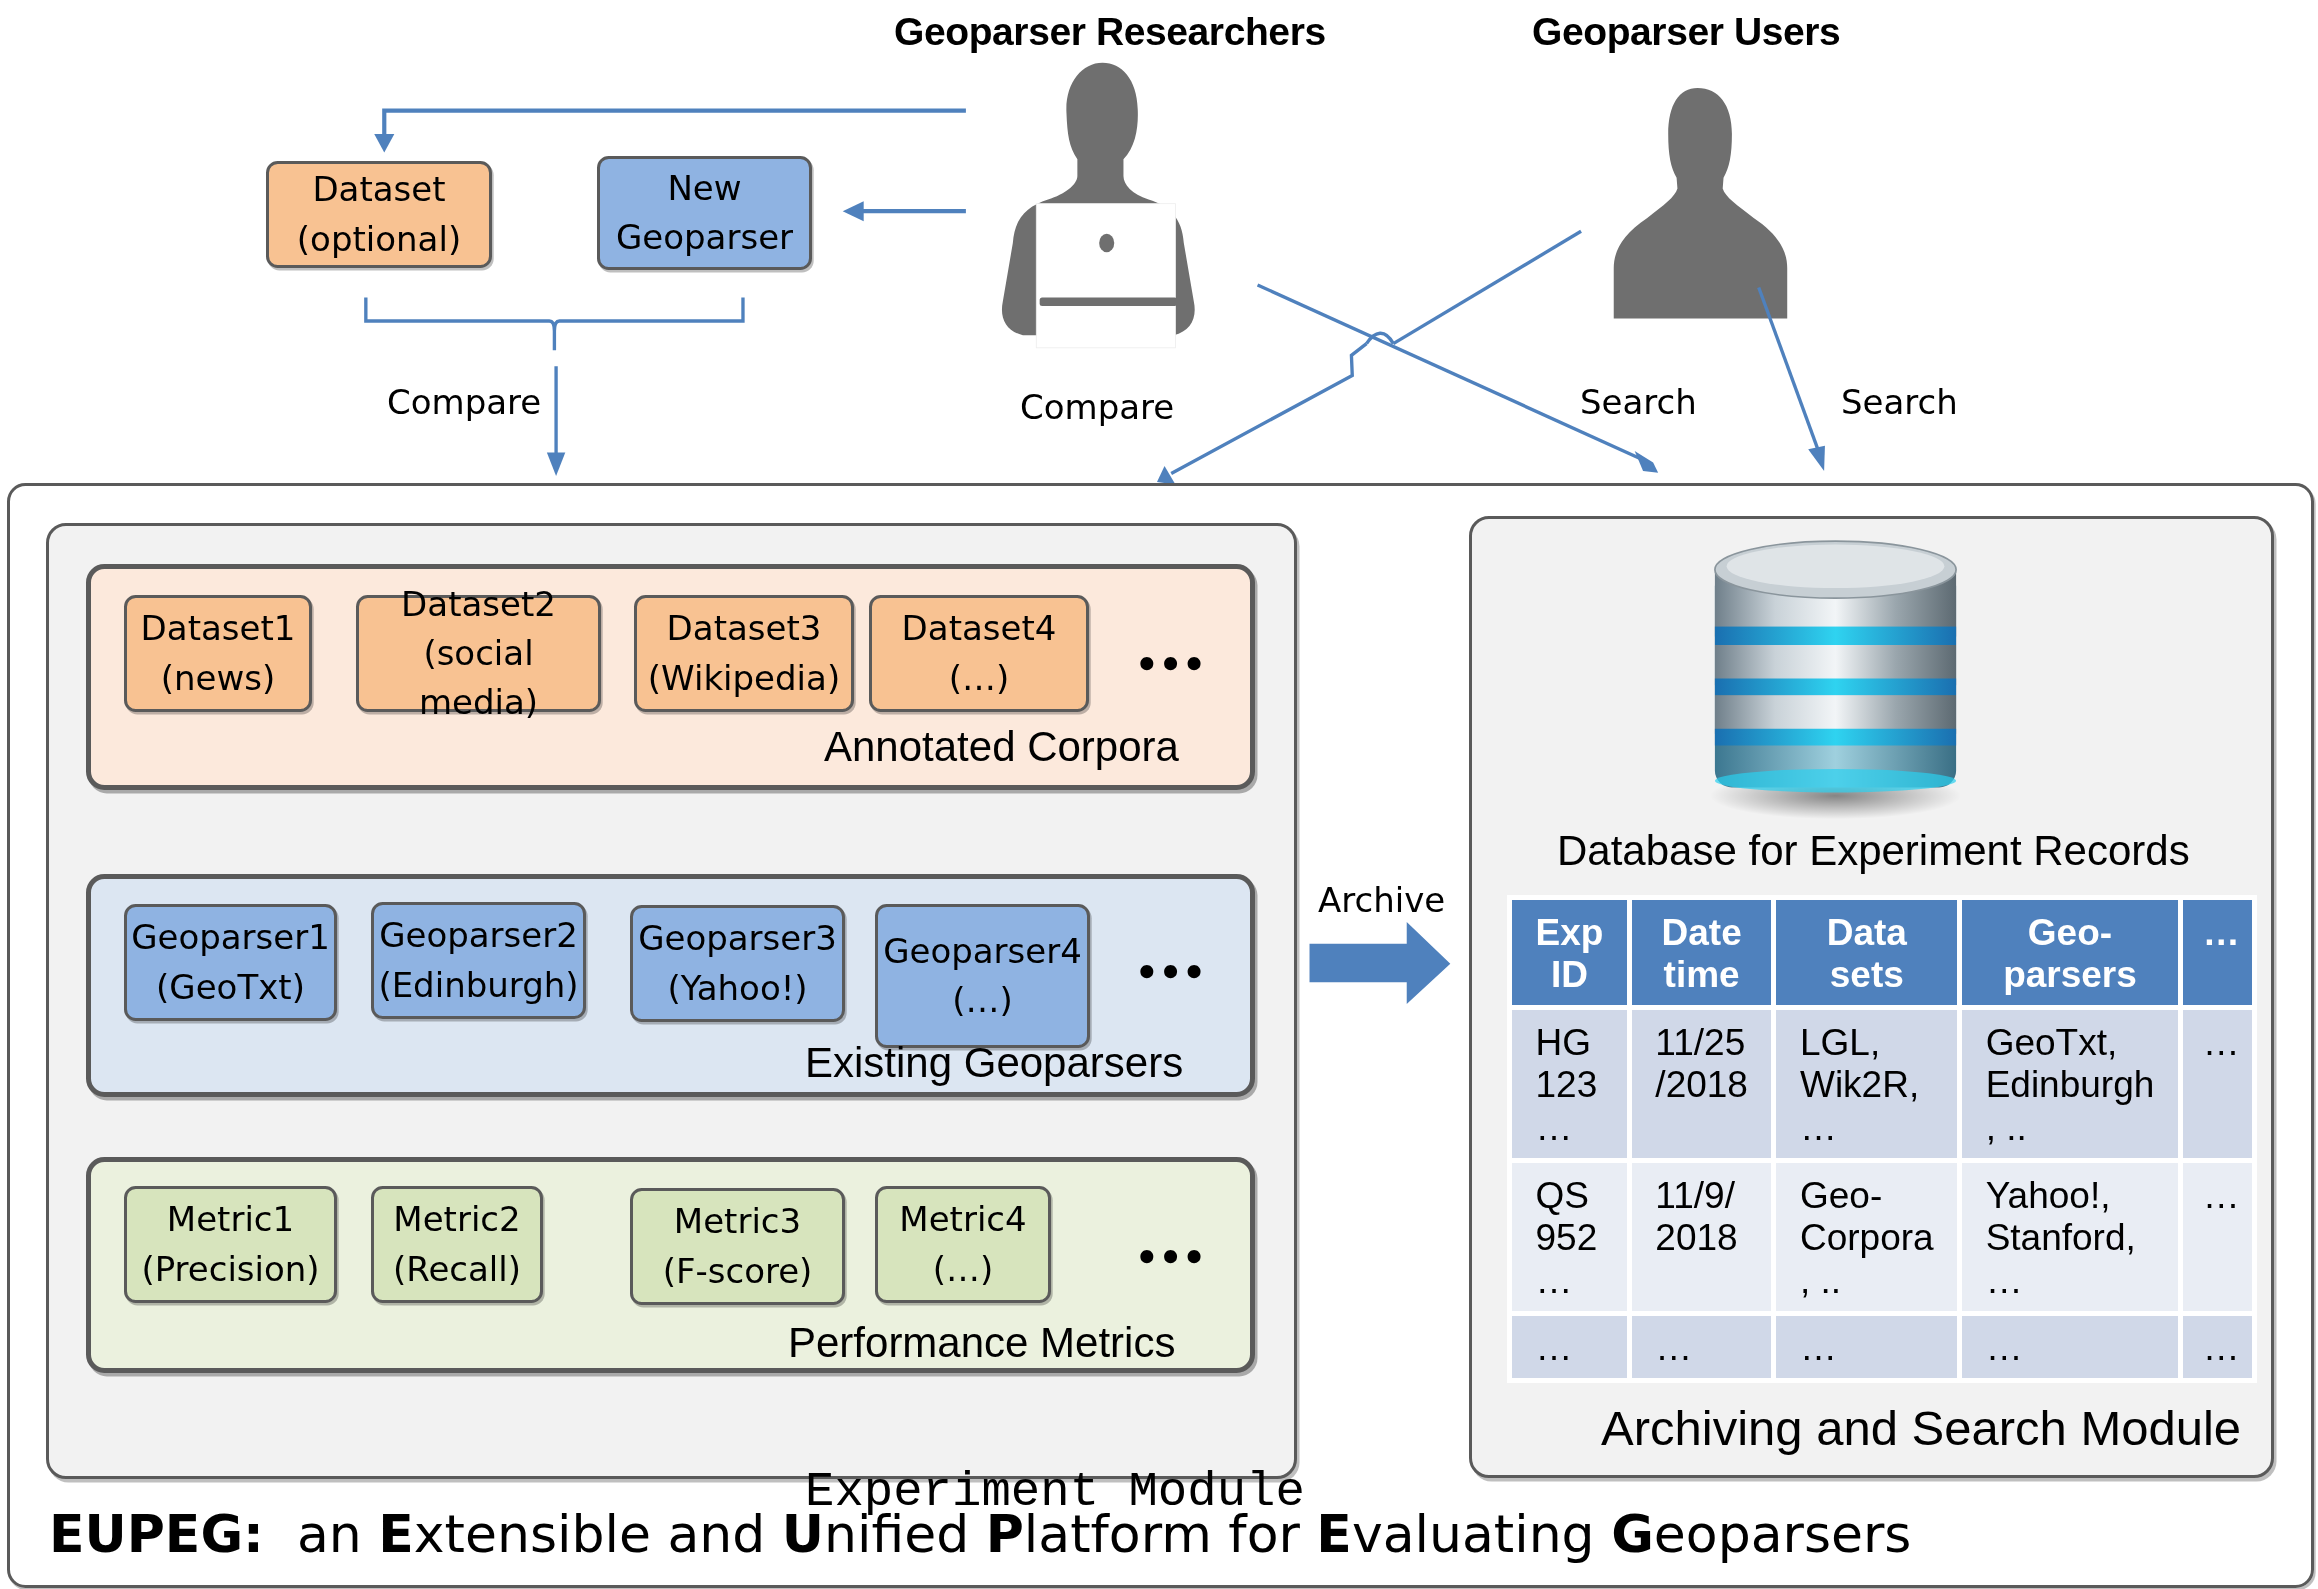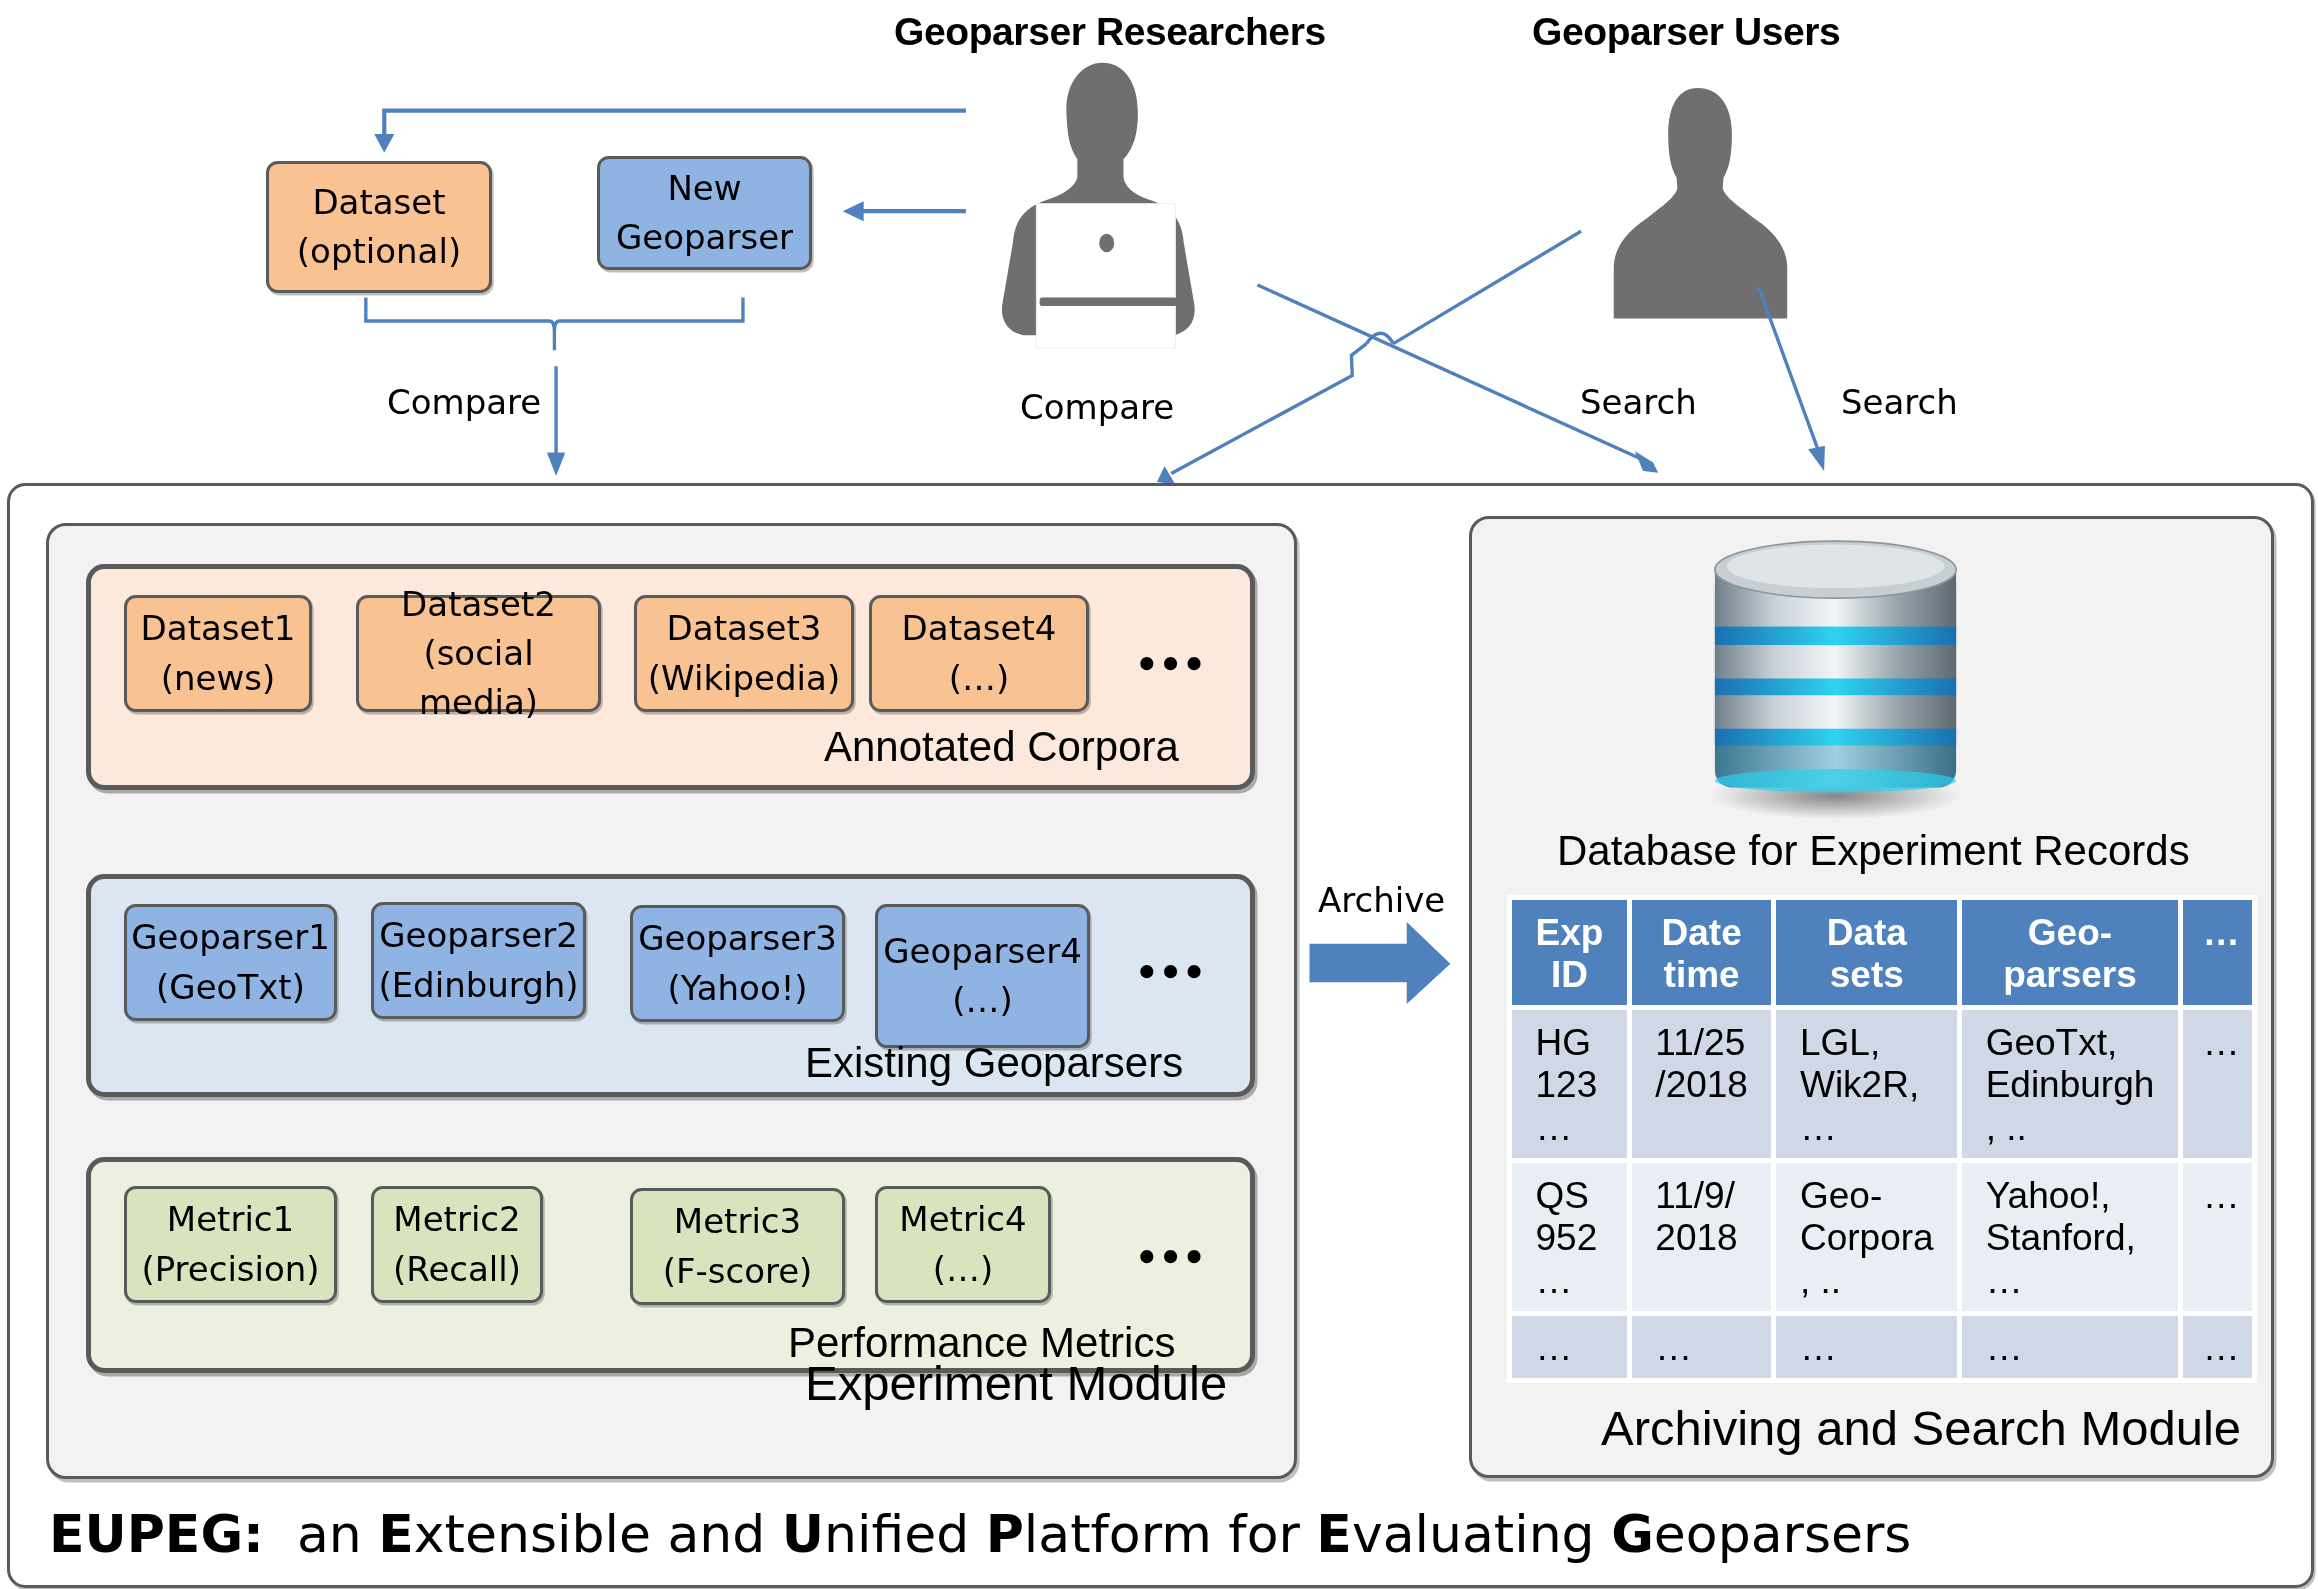--- a/index.html
+++ b/index.html
@@ -91,21 +91,21 @@
   <g>
     <line x1="2098" y1="343" x2="2170" y2="540" stroke="#4f81bd" stroke-width="4"></line>
     <polygon points="2157,536 2177,532 2176,562" fill="#4f81bd"></polygon>
   </g>
 
   <g>
     <polygon points="1562,1126 1678,1126 1678,1100 1730,1150 1678,1198 1678,1172 1562,1172" fill="#4f81bd"></polygon>
   </g>
 </svg>
 
-<div class="box orange" style="left:266px; top:161px; width:226px; height:132px;">
+<div class="box orange" style="left:266px; top:161px; width:226px; height:107px;">
   <span>Dataset</span>
   <span>(optional)</span>
 </div>
 <div class="box blue" style="left:597px; top:156px; width:215px; height:114px;">
   <span>New</span>
   <span>Geoparser</span>
 </div>
 
 <div class="lbl" style="left:387px; top:382px;">Compare</div>
 <div class="lbl" style="left:1020px; top:387px;">Compare</div>
@@ -169,21 +169,21 @@
   <span>Metric3</span>
   <span>(F-score)</span>
 </div>
 <div class="box green" style="left:875px; top:1186px; width:176px; height:117px;">
   <span>Metric4</span>
   <span>(…)</span>
 </div>
 <div class="dots" style="left:1135px; top:1237px;">•••</div>
 <div class="panel-title" style="left:788px; top:1319px;">Performance Metrics</div>
 
-<div class="module-title" style="left:805px; top:1355px;">Experiment Module</div>
+<div class="module-title" style="left:805px; top:1464px;font-family:Liberation Mono, monospace;">Experiment Module</div>
 
 <div class="lbl" style="left:1318px; top:880px;">Archive</div>
 
 <div class="module" style="left:1469px; top:516px; width:805px; height:962px;"></div>
 
 <svg class="abs" style="left:1668px; top:536px;" width="335" height="285" viewBox="0 0 400 340">
   <defs>
     <linearGradient id="metal" x1="0" x2="1" y1="0" y2="0">
       <stop offset="0" stop-color="#6f7f8a"></stop>
       <stop offset="0.25" stop-color="#c9d2d8"></stop>

